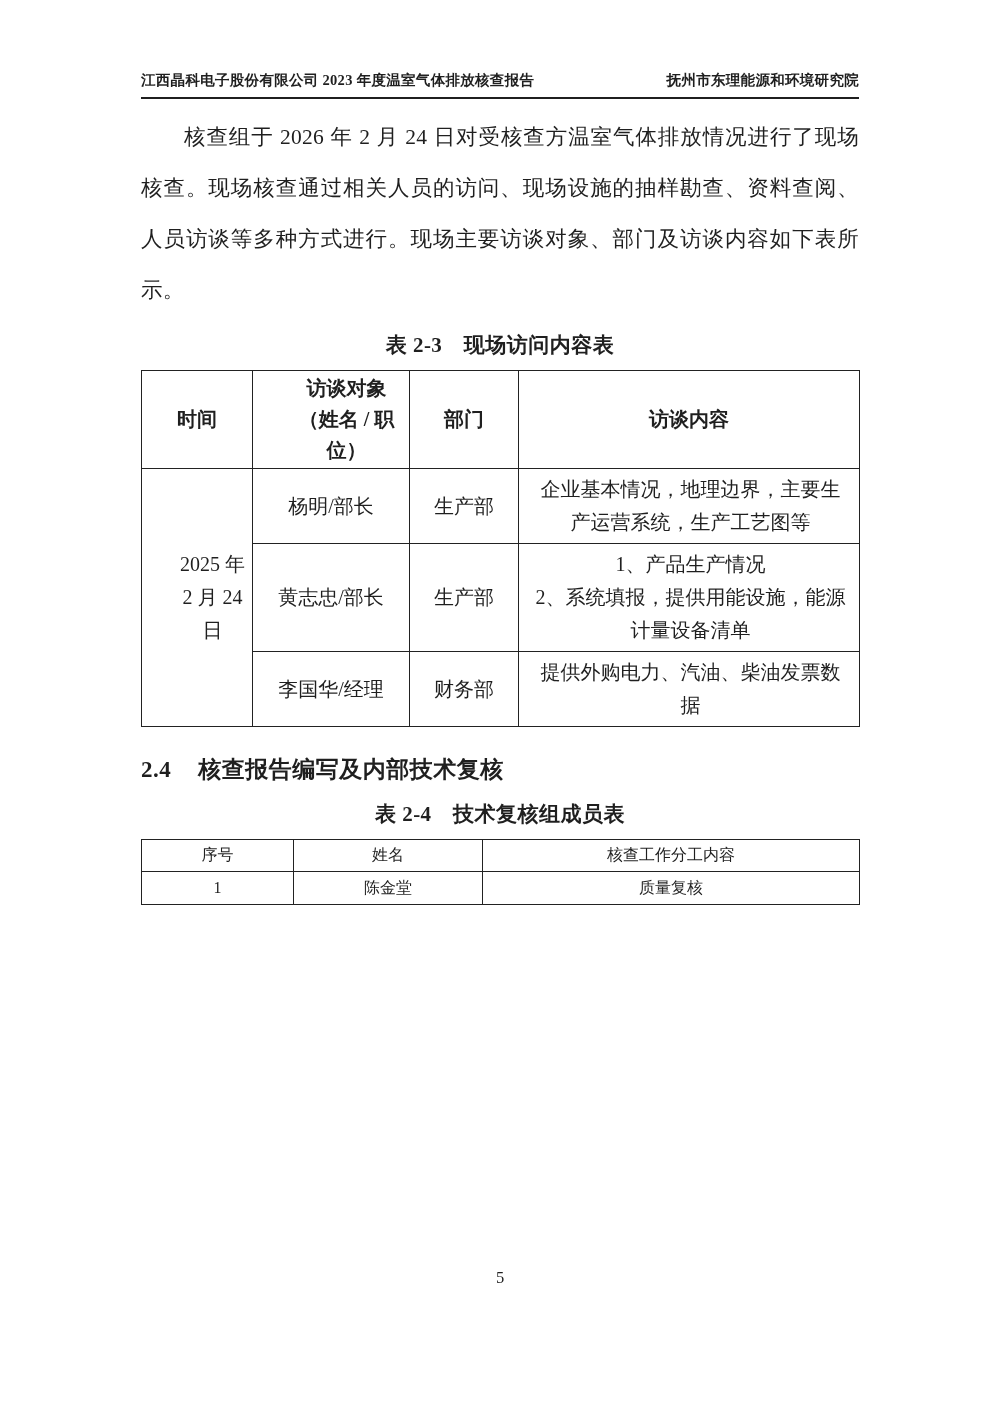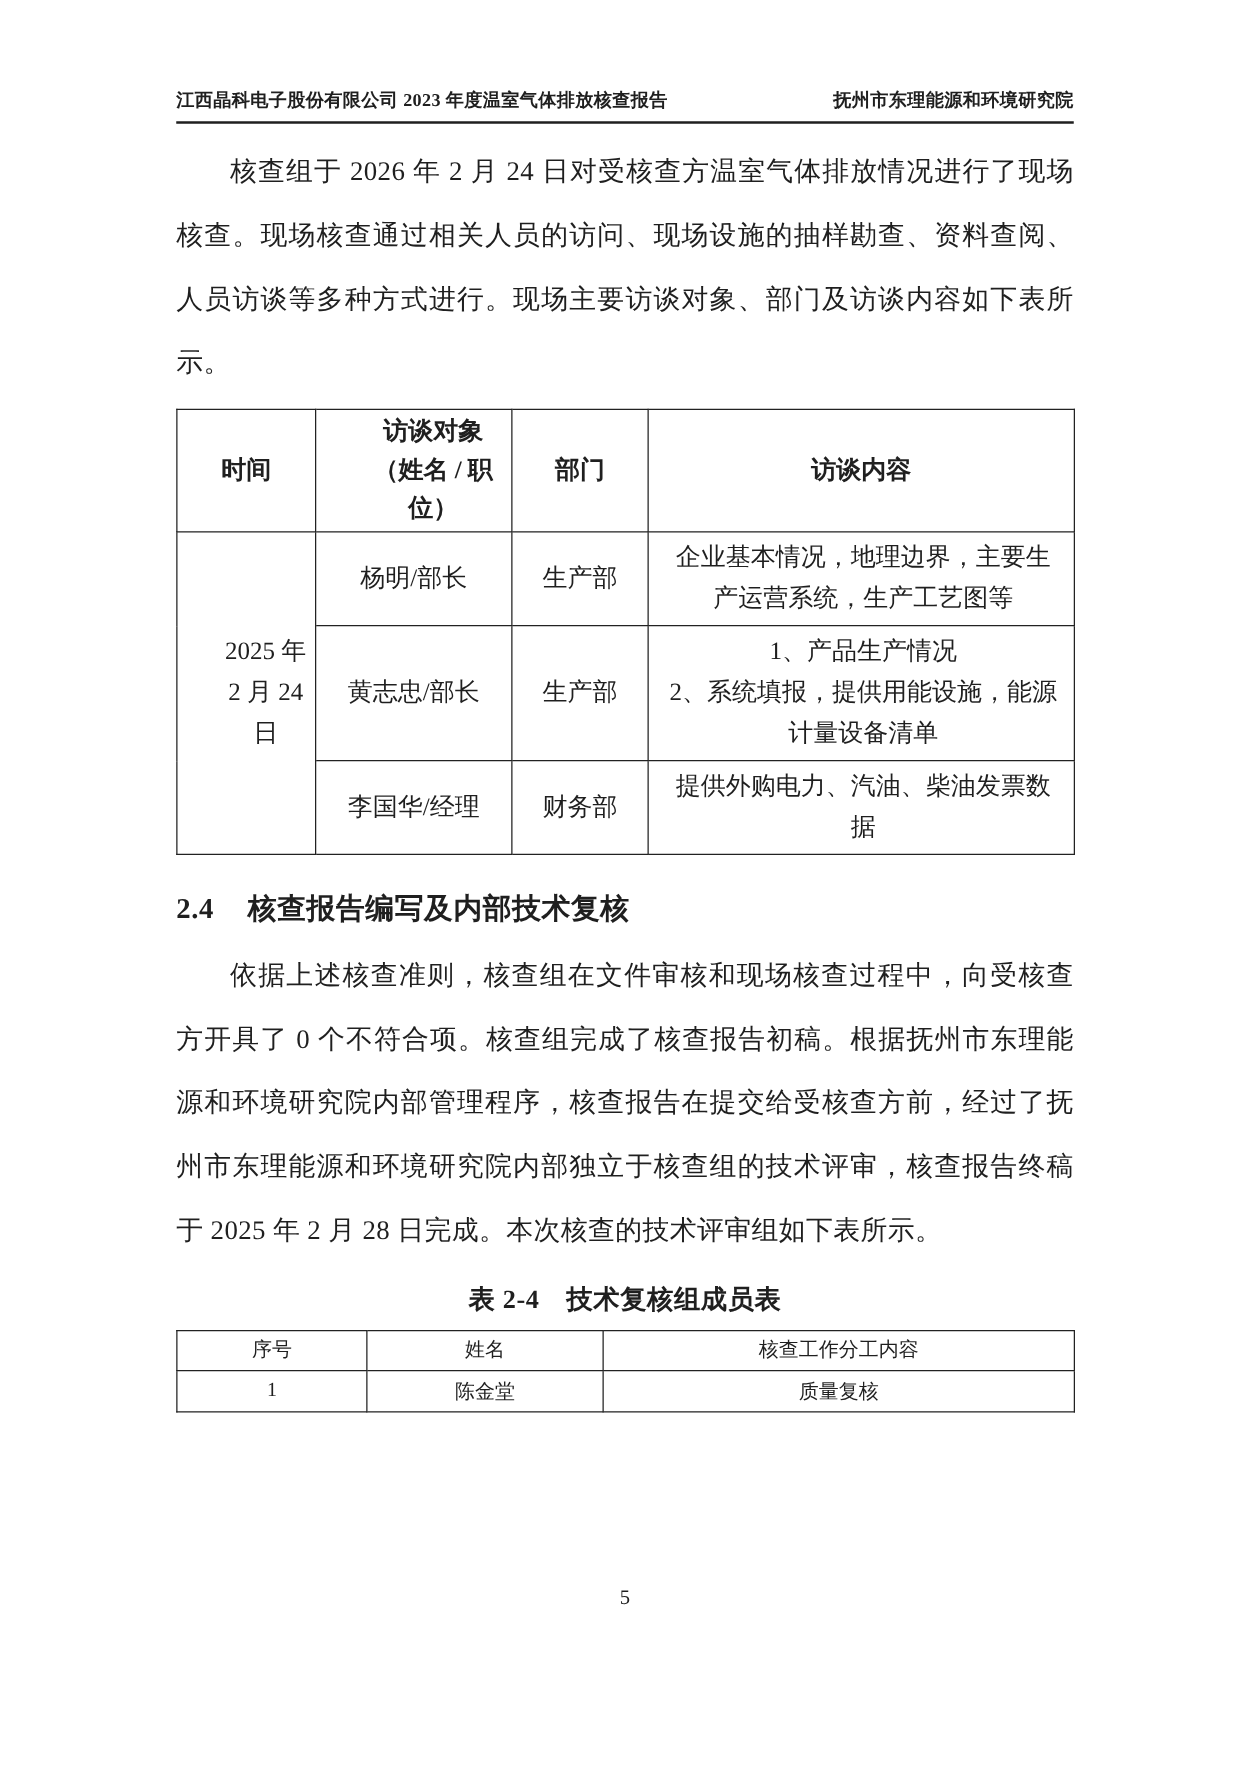--- a/index.html
+++ b/index.html
@@ -98,20 +98,21 @@
 <div class="content">
 
   <div class="doc-header">
     <span>江西晶科电子股份有限公司 2023 年度温室气体排放核查报告</span>
     <span>抚州市东理能源和环境研究院</span>
   </div>
 
 
   <p class="para">核查组于 2026 年 2 月 24 日对受核查方温室气体排放情况进行了现场核查。现场核查通过相关人员的访问、现场设施的抽样勘查、资料查阅、人员访谈等多种方式进行。现场主要访谈对象、部门及访谈内容如下表所示。</p>
 
+  <div class="tbl-caption">表 2-3　现场访问内容表</div>
 
   <table class="t23">
     <colgroup>
       <col style="width:111px">
         <col style="width:157px">
         <col style="width:109px">
         <col style="width:341px">
     </colgroup>
     <tbody>
         <tr class="hrow">
@@ -139,21 +140,20 @@
       <td>财务部</td>
       <td class="cl">提供外购电力、汽油、柴油发票数据</td>
     </tr>
   </tbody>
     </table>
 
   <div class="sec-heading" style="margin-top:27px">
     <span class="sec-num">2.4</span><span>核查报告编写及内部技术复核</span>
   </div>
 
-  <p class="para">依据上述核查准则，核查组在文件审核和现场核查过程中，向受核查方开具了 0 个不符合项。核查组完成了核查报告初稿。根据抚州市东理能源和环境研究院内部管理程序，核查报告在提交给受核查方前，经过了抚州市东理能源和环境研究院内部独立于核查组的技术评审，核查报告终稿于 2025 年 2 月 28 日完成。本次核查的技术评审组如下表所示。</p>
 
   <div class="tbl-caption">表 2-4　技术复核组成员表</div>
 
   <table class="t24">
     <colgroup>
       <col style="width:152px">
         <col style="width:189px">
         <col style="width:377px">
     </colgroup>
     <tbody>

